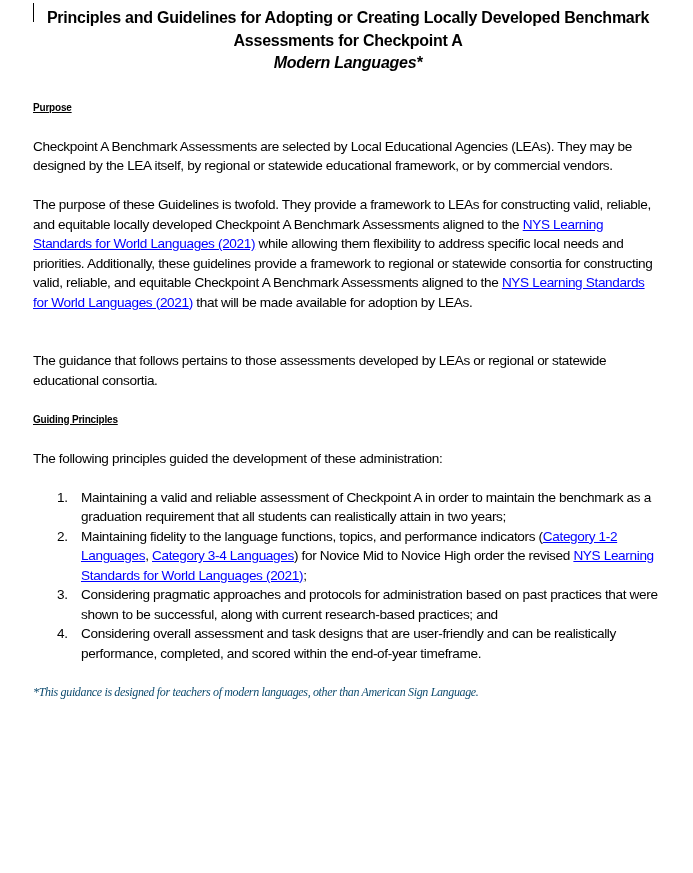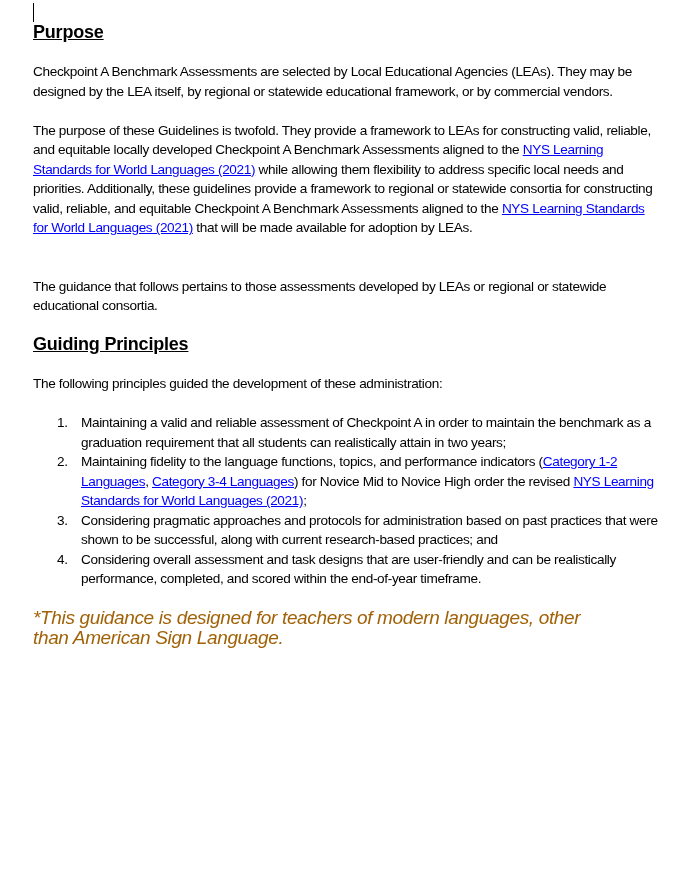--- a/index.html
+++ b/index.html
@@ -3,34 +3,39 @@
 <meta charset="utf-8">
 <style>
   html, body { margin:0; padding:0; background:#ffffff; }
   body { width:693px; height:873px; overflow:hidden; position:relative;
          font-family:"Liberation Sans", "DejaVu Sans", sans-serif; color:#000; }
   .page { position:absolute; left:33px; top:0; width:630px; }
   .title { text-align:center; font-weight:bold; font-size:16px; line-height:22.5px;
            margin-top:7px; letter-spacing:-0.25px; width:640px; margin-left:-5px; position:relative; }
   .title .italic { font-style:italic; }
   .cursor { position:absolute; left:0px; top:3px; width:1px; height:19px; background:#000; }
-  .heading { font-weight:bold; font-size:18px; text-decoration:underline; letter-spacing:-0.2px; }
+  .heading { font-weight:bold; font-size:10px; text-decoration:underline; letter-spacing:-0.2px; }
   p { margin:0; font-size:13.6px; line-height:19.5px; letter-spacing:-0.35px; }
   .link { color:#0000ff; text-decoration:underline; cursor:pointer; }
   .gap { height:19.5px; }
   ol { margin:0; padding:0; list-style:none; }
   ol li { position:relative; padding-left:48px; font-size:13.6px; line-height:19.5px; letter-spacing:-0.35px; }
   ol li .num { position:absolute; left:24px; top:0; }
-  .footnote { color:#a16207; font-style:italic; font-size:19px; line-height:19.5px; letter-spacing:-0.35px; }
+  .footnote { color:#0c4a6e; font-style:italic; font-size:12px; line-height:19.5px; letter-spacing:-0.35px;font-family:Liberation Serif, serif; }
 </style>
 </head>
 <body>
 
 <div class="page">
   <div class="cursor"></div>
+  <div class="title">
+    <div>Principles and Guidelines for Adopting or Creating Locally Developed Benchmark</div>
+    <div>Assessments for Checkpoint A</div>
+    <div class="italic">Modern Languages*</div>
+  </div>
 
   <div style="height:23px"></div>
   <div class="heading" style="line-height:19.5px">Purpose</div>
   <div class="gap"></div>
 
   <p style="width:625px">Checkpoint A Benchmark Assessments are selected by Local Educational Agencies (LEAs). They may be designed by the LEA itself, by regional or statewide educational framework, or by commercial vendors.</p>
   <div class="gap"></div>
 
   <p style="width:628px">
     <span>The purpose of these Guidelines is twofold. They provide a framework to LEAs for constructing valid, reliable, and equitable locally developed Checkpoint A Benchmark Assessments aligned to the </span><a class="link">NYS Learning Standards for World Languages (2021)</a><span> while allowing them flexibility to address specific local needs and priorities. Additionally, these guidelines provide a framework to regional or statewide consortia for constructing valid, reliable, and equitable Checkpoint A Benchmark Assessments aligned to the </span><a class="link">NYS Learning Standards for World Languages (2021)</a><span> that will be made available for adoption by LEAs.</span>

